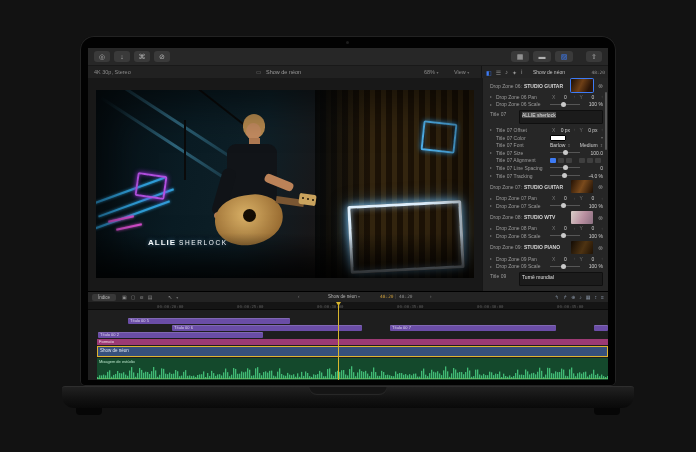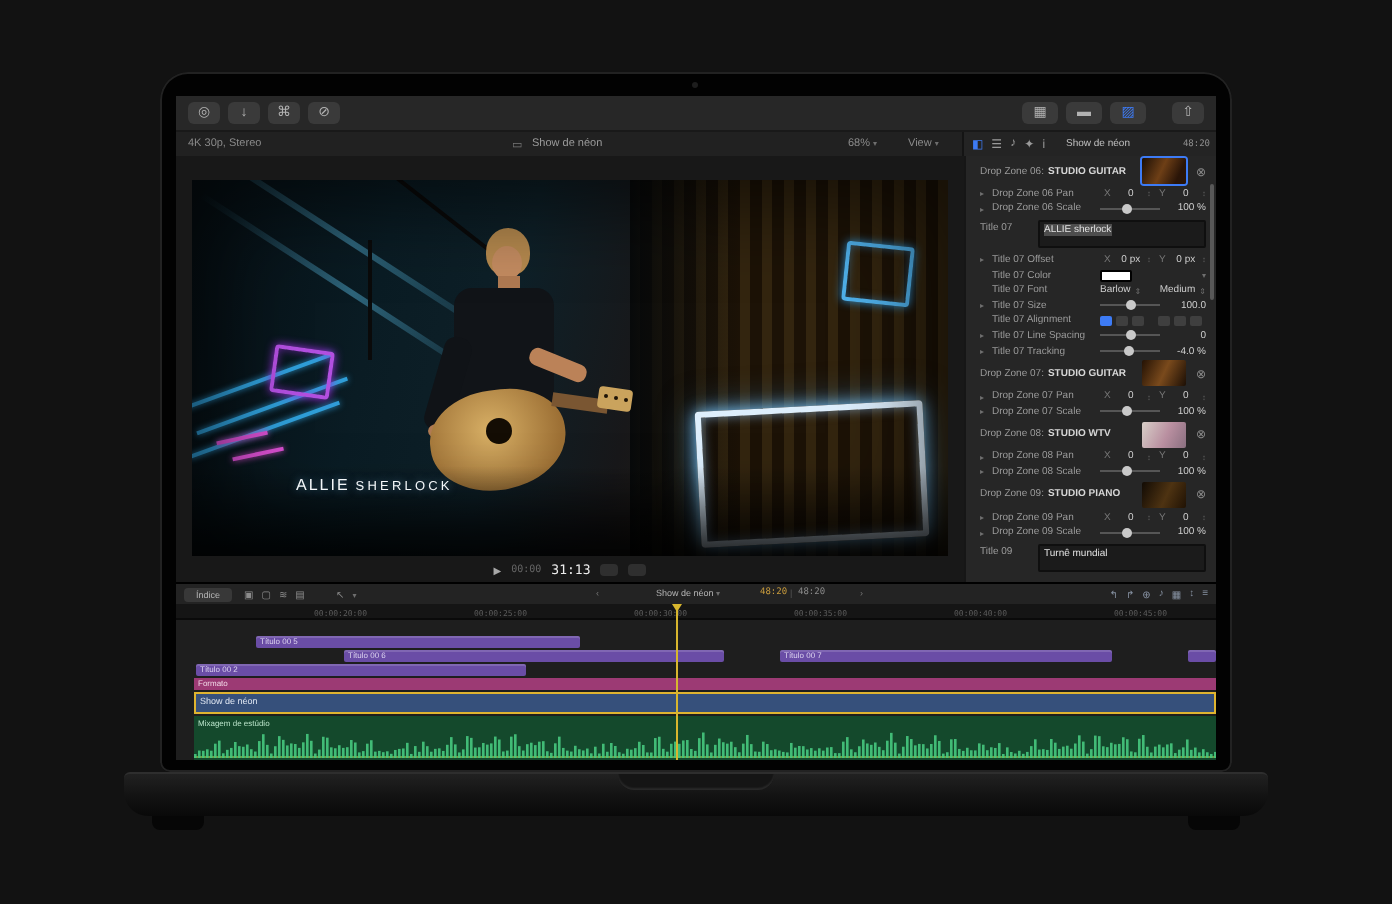--- a/index.html
+++ b/index.html
@@ -55,21 +55,21 @@
   .handL{position:absolute;left:118px;top:122px;width:9px;height:7px;border-radius:50%;background:#b07a52;}
   .gbody{position:absolute;left:119px;top:105px;width:68px;height:50px;border-radius:50% 46% 55% 50%;
          background:radial-gradient(circle at 45% 40%,#d8b066,#9c6f34 75%);transform:rotate(-7deg);}
   .ghole{position:absolute;left:147px;top:119px;width:13px;height:13px;border-radius:50%;background:#140d04;}
   .gneck{position:absolute;left:180px;top:108px;width:28px;height:7px;background:#7a5632;transform:rotate(8deg);}
   .ghead{position:absolute;left:203px;top:104px;width:17px;height:11px;border-radius:2px;background:#caa35d;transform:rotate(8deg);}
   .gdot{position:absolute;width:2px;height:2px;border-radius:50%;background:#1e1407;}
   .v-vig{position:absolute;inset:0;box-shadow:inset 0 0 40px 14px rgba(0,0,0,.55);}
   .lower3rd{position:absolute;left:52px;top:148px;display:flex;align-items:baseline;gap:3px;color:#f4f8fa;
             text-shadow:0 0 4px rgba(130,200,255,.55);}
-  .l3-bold{font-size:8px;font-weight:400;letter-spacing:1px;}
+  .l3-bold{font-size:8px;font-weight:700;letter-spacing:1px;}
   .l3-light{font-size:6.5px;font-weight:400;letter-spacing:1.6px;}
   .transport{position:absolute;left:0;top:201px;width:394px;height:12px;display:flex;align-items:center;justify-content:center;gap:5px;}
   .tc-pre{font-size:5px;color:#666;font-family:"DejaVu Sans Mono",monospace;}
   .tc-cur{font-size:6.5px;color:#ececec;font-family:"DejaVu Sans Mono",monospace;}
   .t-pill{width:9px;height:6px;background:#2f2f2f;border-radius:2px;}
   .t-play{font-size:5px;color:#a8a8a8;}
 
   
   .insp-header{position:absolute;left:394px;top:18px;width:126px;height:12px;background:#242424;}
   .insp-tabs{position:absolute;left:4px;top:0;height:12px;display:flex;gap:4px;align-items:center;font-size:6px;color:#9a9a9a;}
@@ -205,27 +205,20 @@
           <div class="gdot" style="left:216px;top:109px;"></div>
           <div class="neon purple"></div>
           <div class="neon blue"></div>
           <div class="neon big"></div>
           <div class="v-floor"></div>
           <div class="v-vig"></div>
           <div class="lower3rd">
             <span class="l3-bold">ALLIE</span>
             <span class="l3-light">SHERLOCK</span>
           </div>
-        </div>
-        <div class="transport">
-          <span class="t-play">▶</span>
-          <span class="tc-pre">00:00</span>
-          <span class="tc-cur">31:13</span>
-          <span class="t-pill"></span>
-          <span class="t-pill"></span>
         </div>
       </div>
 
       <div class="inspector">
         <div id="insp-rows">
             <div class="irow r-dz">
               <span class="dzlbl">Drop Zone 06:</span>
               <span class="dzval">STUDIO GUITAR</span>
               <div class="thumb guitar selected"></div>
               <span class="reset">⊗</span>

